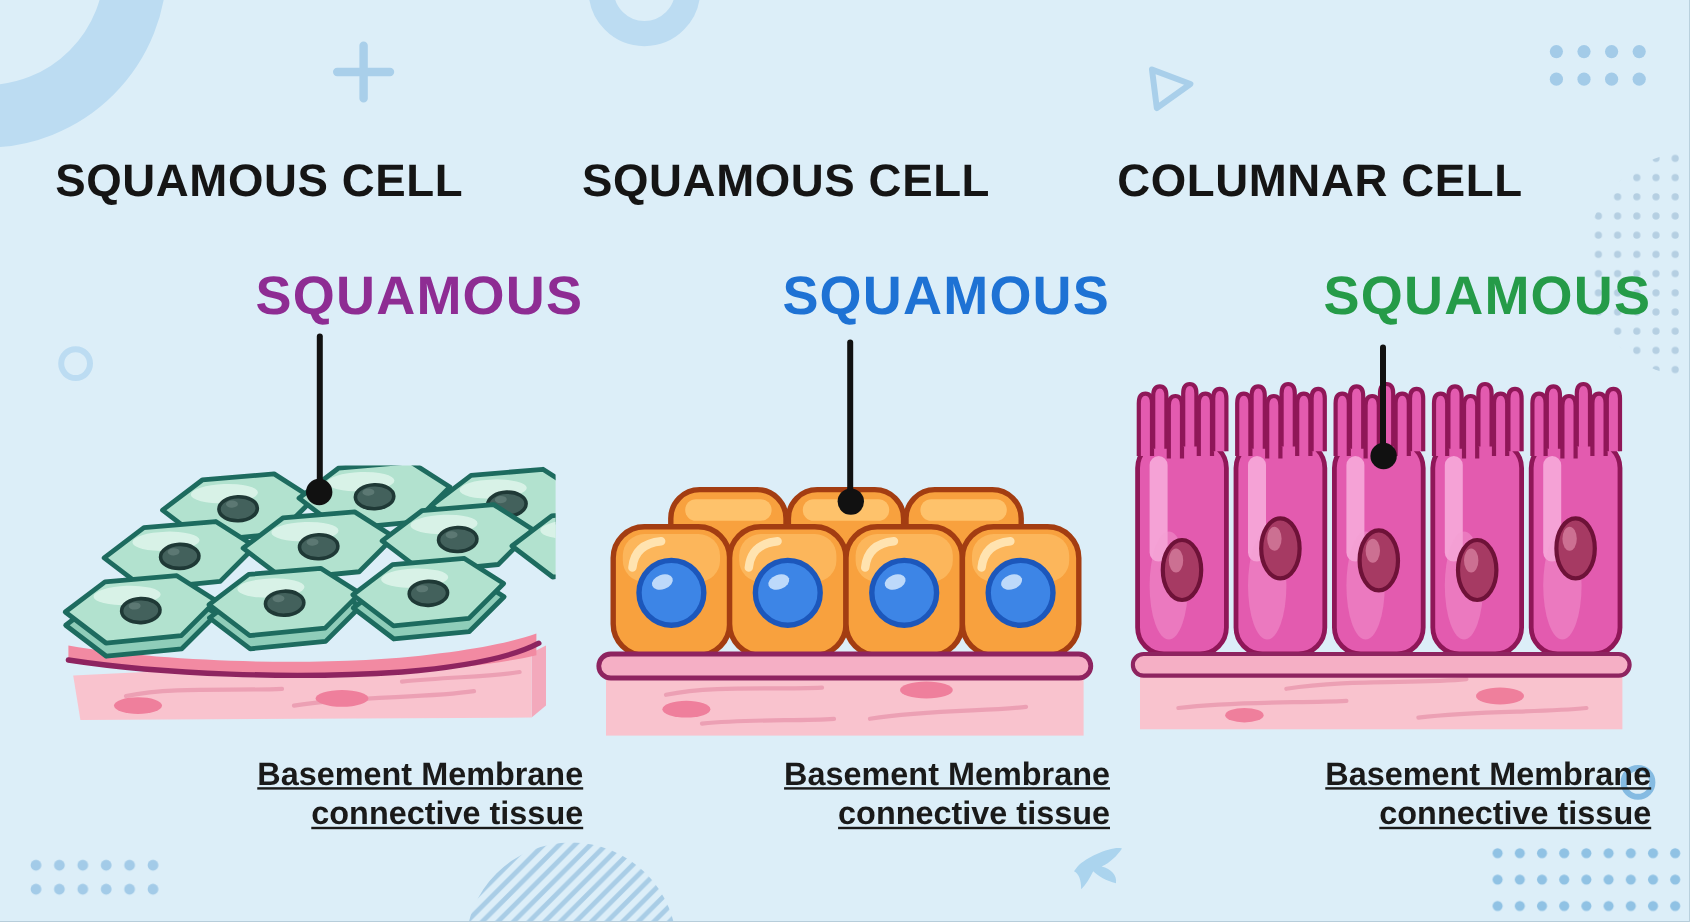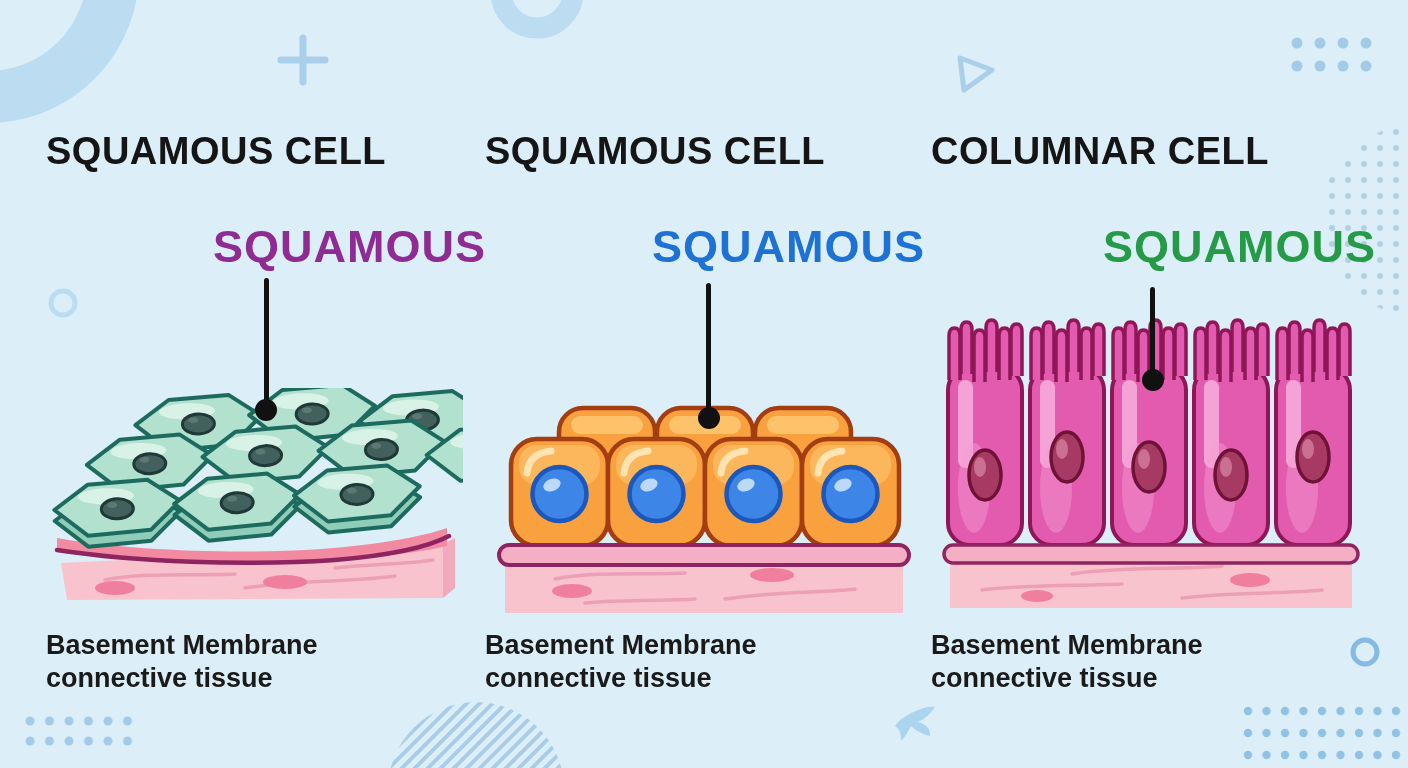--- a/index.html
+++ b/index.html
@@ -7,22 +7,22 @@
          background:var(--bg,#DCEEF8);font-family:"Liberation Sans","DejaVu Sans",sans-serif;}
   .bg-deco{position:absolute;left:0;top:0;z-index:0;}
   .col{position:absolute;top:0;height:768px;z-index:1;}
   .title{position:absolute;top:130px;left:0;right:0;text-align:left;
          font-size:38px;font-weight:800;letter-spacing:.5px;color:var(--title-color,#151515);white-space:nowrap;}
   .subtitle{position:absolute;top:221px;left:0;right:0;text-align:right;
          font-size:45px;font-weight:800;letter-spacing:1px;white-space:nowrap;}
   .art{position:absolute;}
   .pointer-line{position:absolute;width:5px;background:var(--pointer,#111);border-radius:3px;z-index:3;}
   .pointer-dot{position:absolute;width:22px;height:22px;border-radius:50%;background:var(--pointer,#111);z-index:3;}
-  .caption{position:absolute;top:629px;left:0;right:0;text-align:left;
-         font-size:27px;font-weight:700;line-height:33px;color:var(--caption-color,#1A1A1A);}
+  .caption{position:absolute;top:629px;left:0;right:0;text-align:right;
+         font-size:27px;font-weight:700;line-height:33px;color:var(--caption-color,#1A1A1A);text-decoration:underline;}
 </style>
 </head>
 <body>
 
 <div class="stage">
 
   <svg class="bg-deco" width="1408" height="768" viewBox="0 0 1408 768">
     <defs>
       <pattern id="halftone" patternUnits="userSpaceOnUse" width="16" height="16">
         <circle cx="4" cy="4" r="3" fill="var(--deco-halftone)"></circle>

